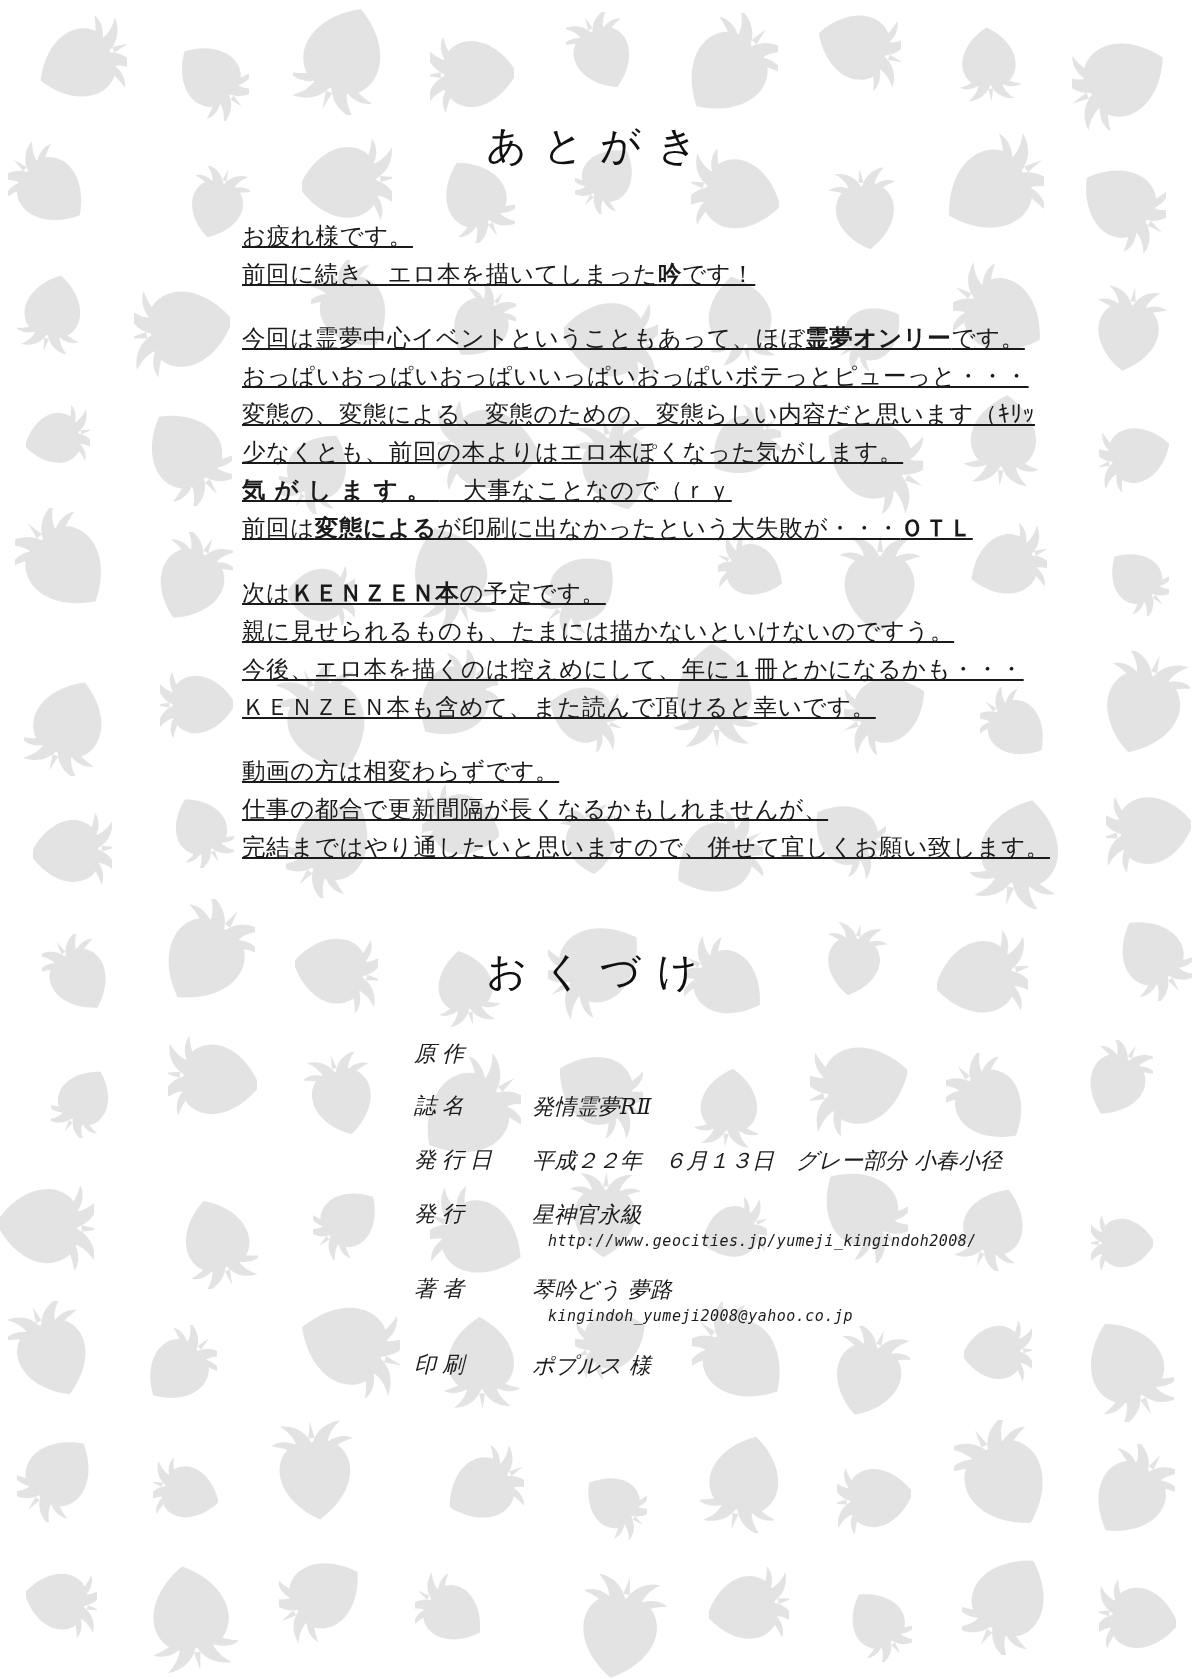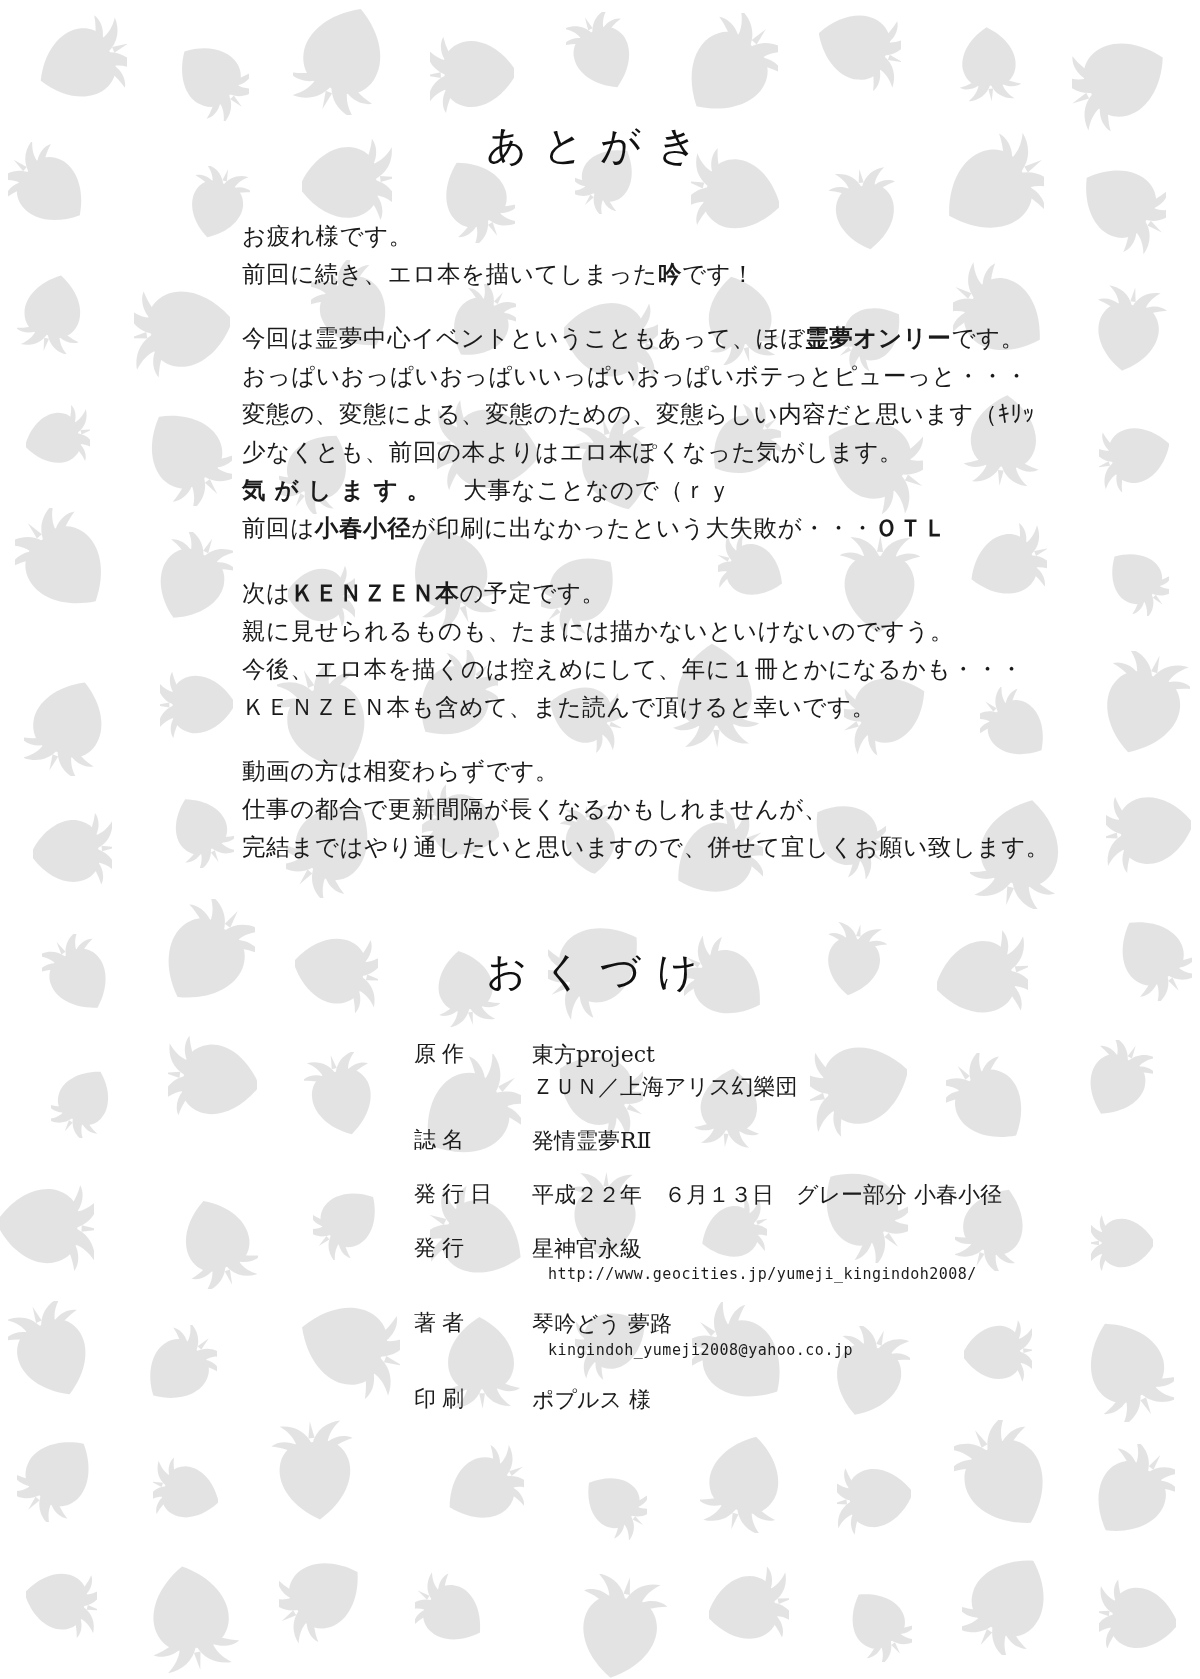--- a/index.html
+++ b/index.html
@@ -54,33 +54,34 @@
     width: 940px;
     padding-left: 112px;
     box-sizing: border-box;
     font-size: 23.5px;
     line-height: 1.62;
     letter-spacing: 0.6px;
     font-family: "DejaVu Serif", serif;
     color: #1a1a1a;
   }
   #afterword-body { margin-top: 44px; }
-  .para { margin: 0 0 26px 0; }
+  .para { margin: 0 0 26px 0; text-decoration: underline; }
   .para:last-child { margin-bottom: 0; }
   .line { white-space: pre; display: block; }
   .b { font-weight: bold; }
   .sp { letter-spacing: 9px; font-weight: bold; }
 
   
   #colophon {
     margin: 40px auto 0 auto;
     width: 820px;
     padding-left: 224px;
     box-sizing: border-box;
     font-family: "DejaVu Serif", serif;
+    font-style: italic;
   }
   .col-row {
     display: flex;
     align-items: flex-start;
     margin-bottom: 22px;
   }
   .col-label {
     width: 118px;
     flex: 0 0 118px;
     font-size: 22px;
@@ -1283,41 +1284,40 @@
       <div class="para">
         <span class="line"><span>お疲れ様です。</span></span>
         <span class="line"><span>前回に続き、エロ本を描いてしまった</span><span class="b">吟</span><span>です！</span></span>
       </div>
       <div class="para">
         <span class="line"><span>今回は霊夢中心イベントということもあって、ほぼ</span><span class="b">霊夢オンリー</span><span>です。</span></span>
         <span class="line"><span>おっぱいおっぱいおっぱいいっぱいおっぱいボテっとピューっと・・・</span></span>
         <span class="line"><span>変態の、変態による、変態のための、変態らしい内容だと思います（ｷﾘｯ</span></span>
         <span class="line"><span>少なくとも、前回の本よりはエロ本ぽくなった気がします。</span></span>
         <span class="line"><span class="sp">気がします。</span><span>　大事なことなので（ｒｙ</span></span>
-        <span class="line"><span>前回は</span><span class="b">小春小径</span><span>が印刷に出なかったという大失敗が・・・</span><span class="b">ＯＴＬ</span></span>
+        <span class="line"><span>前回は</span><span class="b">変態による</span><span>が印刷に出なかったという大失敗が・・・</span><span class="b">ＯＴＬ</span></span>
       </div>
       <div class="para">
         <span class="line"><span>次は</span><span class="b">ＫＥＮＺＥＮ本</span><span>の予定です。</span></span>
         <span class="line"><span>親に見せられるものも、たまには描かないといけないのですう。</span></span>
         <span class="line"><span>今後、エロ本を描くのは控えめにして、年に１冊とかになるかも・・・</span></span>
         <span class="line"><span>ＫＥＮＺＥＮ本も含めて、また読んで頂けると幸いです。</span></span>
       </div>
       <div class="para">
         <span class="line"><span>動画の方は相変わらずです。</span></span>
         <span class="line"><span>仕事の都合で更新間隔が長くなるかもしれませんが、</span></span>
         <span class="line"><span>完結まではやり通したいと思いますので、併せて宜しくお願い致します。</span></span>
       </div>
     </div>
 
   <h1 class="heading" id="colophon-heading">おくづけ</h1>
 
   <div id="colophon">
       <div class="col-row">
         <div class="col-label">原作</div>
-        <div class="col-value"><span class="line">東方project</span><span class="line">ＺＵＮ／上海アリス幻樂団</span></div>
       </div>
       <div class="col-row">
         <div class="col-label">誌名</div>
         <div class="col-value"><span class="line">発情霊夢RⅡ</span></div>
       </div>
       <div class="col-row">
         <div class="col-label">発行日</div>
         <div class="col-value"><span class="line">平成２２年　６月１３日　グレー部分 小春小径</span></div>
       </div>
       <div class="col-row">

